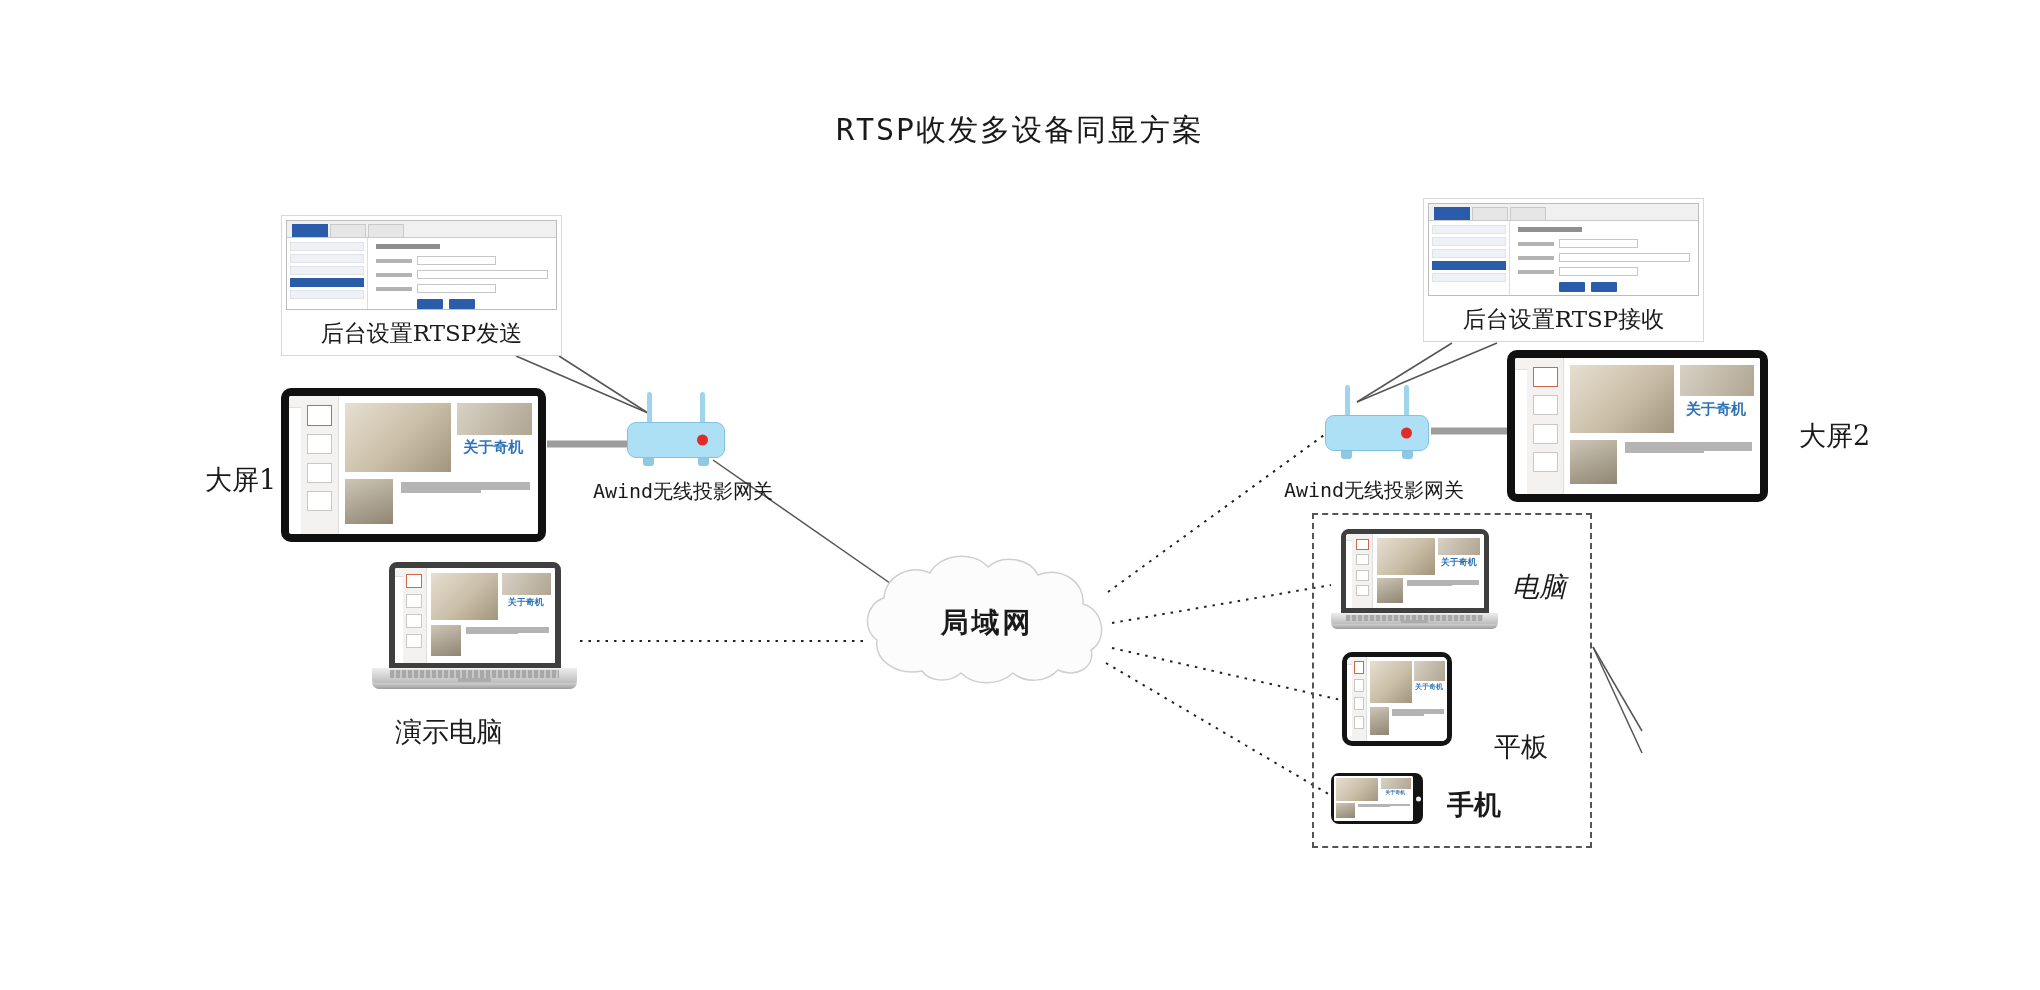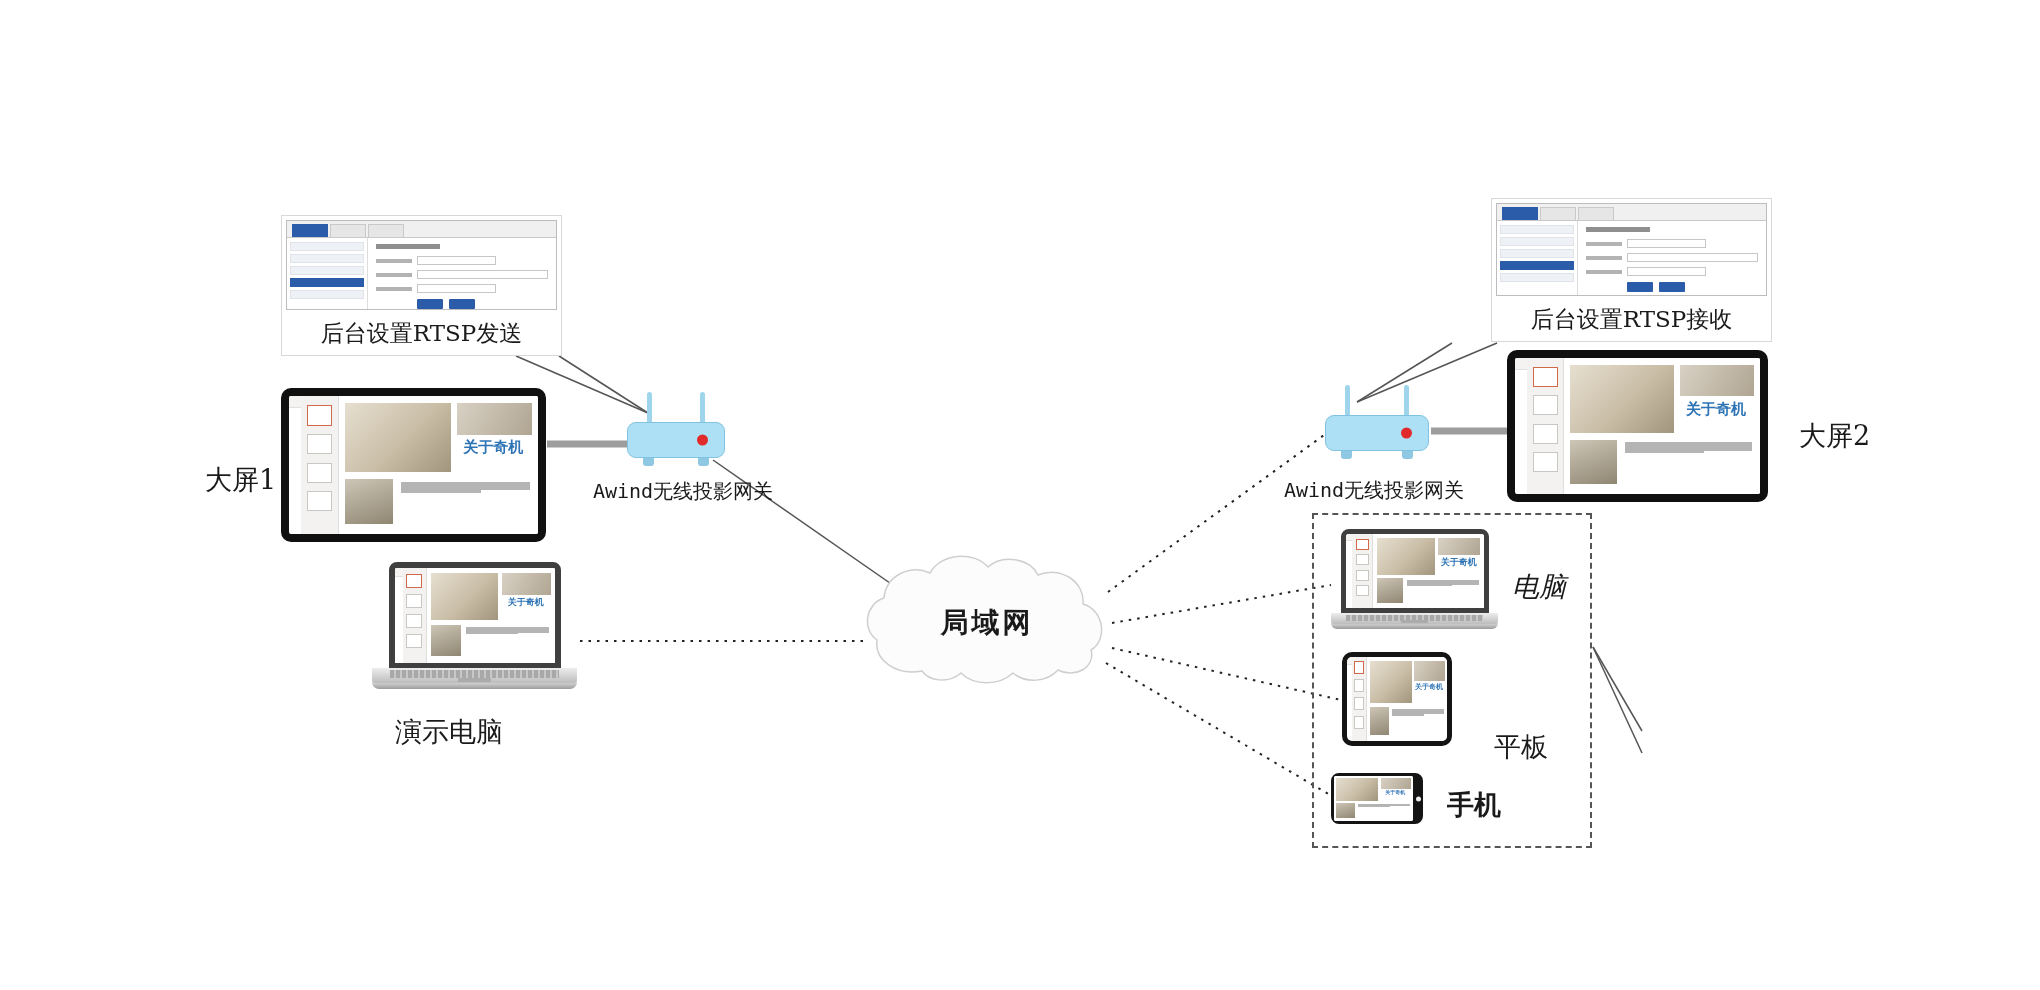--- a/index.html
+++ b/index.html
@@ -134,20 +134,21 @@
     <line class="ln-dotted" x1="1112" y1="623" x2="1331" y2="585"></line>
     <line class="ln-dotted" x1="1112" y1="648" x2="1341" y2="700"></line>
     <line class="ln-dotted" x1="1106" y1="663" x2="1330" y2="795"></line>
     <line class="ln-thin" x1="1452" y1="343" x2="1357" y2="402"></line>
     <line class="ln-thin" x1="1497" y1="343" x2="1357" y2="402"></line>
     <line class="ln-thick" x1="1431" y1="431" x2="1509" y2="431"></line>
     <line class="ln-thin" x1="1642" y1="731" x2="1593" y2="647"></line>
     <line class="ln-thin" x1="1642" y1="753" x2="1593" y2="647"></line>
   </svg>
 
+  <div id="title" class="abs">RTSP收发多设备同显方案</div>
 
   <div class="abs panel-box" style="left:281px;top:215px;width:281px;height:141px;">
     <div class="admin">
       <div class="admin-tabs">
         <span class="admin-tab active"></span>
         <span class="admin-tab"></span>
         <span class="admin-tab"></span>
       </div>
       <div class="admin-body">
         <div class="admin-menu">
@@ -273,21 +274,21 @@
   </div>
   <div class="abs big-label" style="left:395px;top:714px;width:170px;text-align:left;">演示电脑</div>
 
   <div id="cloud" class="abs">
     <svg width="258" height="150" viewBox="0 0 258 150">
       <path d="M 64 123 C 38 128 16 112 19 92 C 4 82 7 56 26 50 C 28 27 53 16 72 25 C 82 6 115 2 130 19 C 144 6 172 10 180 27 C 202 18 227 33 225 56 C 246 62 250 92 233 102 C 238 119 217 131 200 122 C 189 134 168 136 155 125 C 141 138 116 138 103 125 C 90 136 71 133 64 123 Z" fill="#fcfcfc" stroke="#cfcfcf" stroke-width="1.5"></path>
     </svg>
     <div class="cloud-label">局域网</div>
   </div>
 
-  <div class="abs panel-box" style="left:1491px;top:198px;width:281px;height:144px;">
+  <div class="abs panel-box" style="left:1423px;top:198px;width:281px;height:144px;">
     <div class="admin">
       <div class="admin-tabs">
         <span class="admin-tab active"></span>
         <span class="admin-tab"></span>
         <span class="admin-tab"></span>
       </div>
       <div class="admin-body">
         <div class="admin-menu">
           <div class="m-item"></div>
           <div class="m-item"></div>

